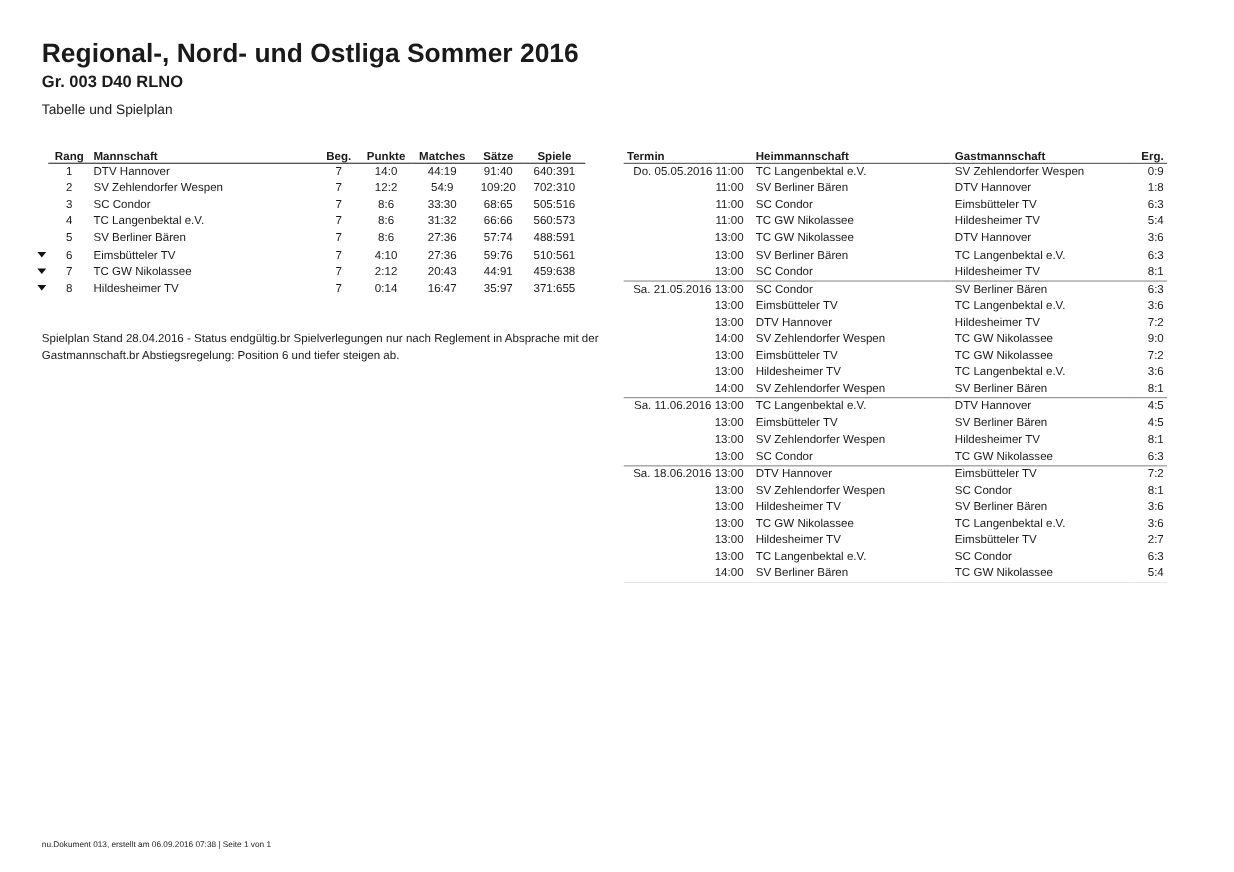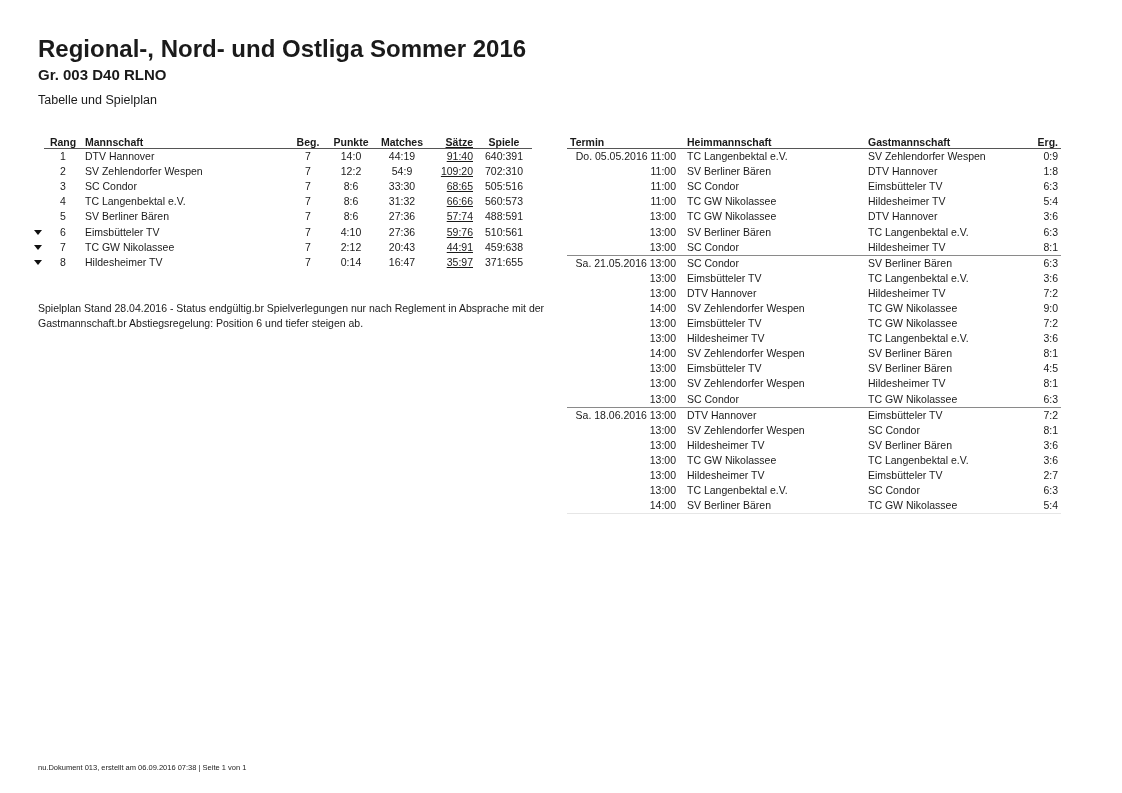--- a/index.html
+++ b/index.html
@@ -16,21 +16,21 @@
   td { padding: 0 3px; height: 15.1px; line-height: 15px; white-space: nowrap; }
 
   
   .standings { position: absolute; left: 32px; top: 133px; }
   .standings .c-ico { width: 12px; padding: 0; text-align: center; }
   .standings .c-rang { width: 32px; text-align: center; }
   .standings .c-team { width: 200px; }
   .standings .c-beg { width: 34px; text-align: center; }
   .standings .c-pkt { width: 40px; text-align: center; }
   .standings .c-mat { width: 50px; text-align: center; }
-  .standings .c-sae { width: 40px; text-align: right; text-decoration: underline; }
+  .standings .c-sae { width: 40px; text-align: center; }
   .standings .c-spi { width: 50px; text-align: center; }
   .standings th.c-ico { border-bottom: none; }
   .down-icon { display: inline-block; width: 0; height: 0; border-left: 4px solid transparent; border-right: 4px solid transparent; border-top: 5px solid #111; vertical-align: middle; }
 
   
   .remarks { position: absolute; left: 38px; top: 301px; width: 520px; font-size: 10.5px; line-height: 15px; }
   .remarks .rem-title { font-weight: bold; }
 
   
   .schedule { position: absolute; left: 567px; top: 133px; }
@@ -241,20 +241,26 @@
         <td class="c-home">Hildesheimer TV</td>
         <td class="c-away">TC Langenbektal e.V.</td>
         <td class="c-erg">3:6</td>
       </tr>
       <tr>
         <td class="c-term">14:00</td>
         <td class="c-home">SV Zehlendorfer Wespen</td>
         <td class="c-away">SV Berliner Bären</td>
         <td class="c-erg">8:1</td>
       </tr>
+      <tr class="day-start">
+        <td class="c-term">Sa. 11.06.2016 13:00</td>
+        <td class="c-home">TC Langenbektal e.V.</td>
+        <td class="c-away">DTV Hannover</td>
+        <td class="c-erg">4:5</td>
+      </tr>
       <tr>
         <td class="c-term">13:00</td>
         <td class="c-home">Eimsbütteler TV</td>
         <td class="c-away">SV Berliner Bären</td>
         <td class="c-erg">4:5</td>
       </tr>
       <tr>
         <td class="c-term">13:00</td>
         <td class="c-home">SV Zehlendorfer Wespen</td>
         <td class="c-away">Hildesheimer TV</td>

